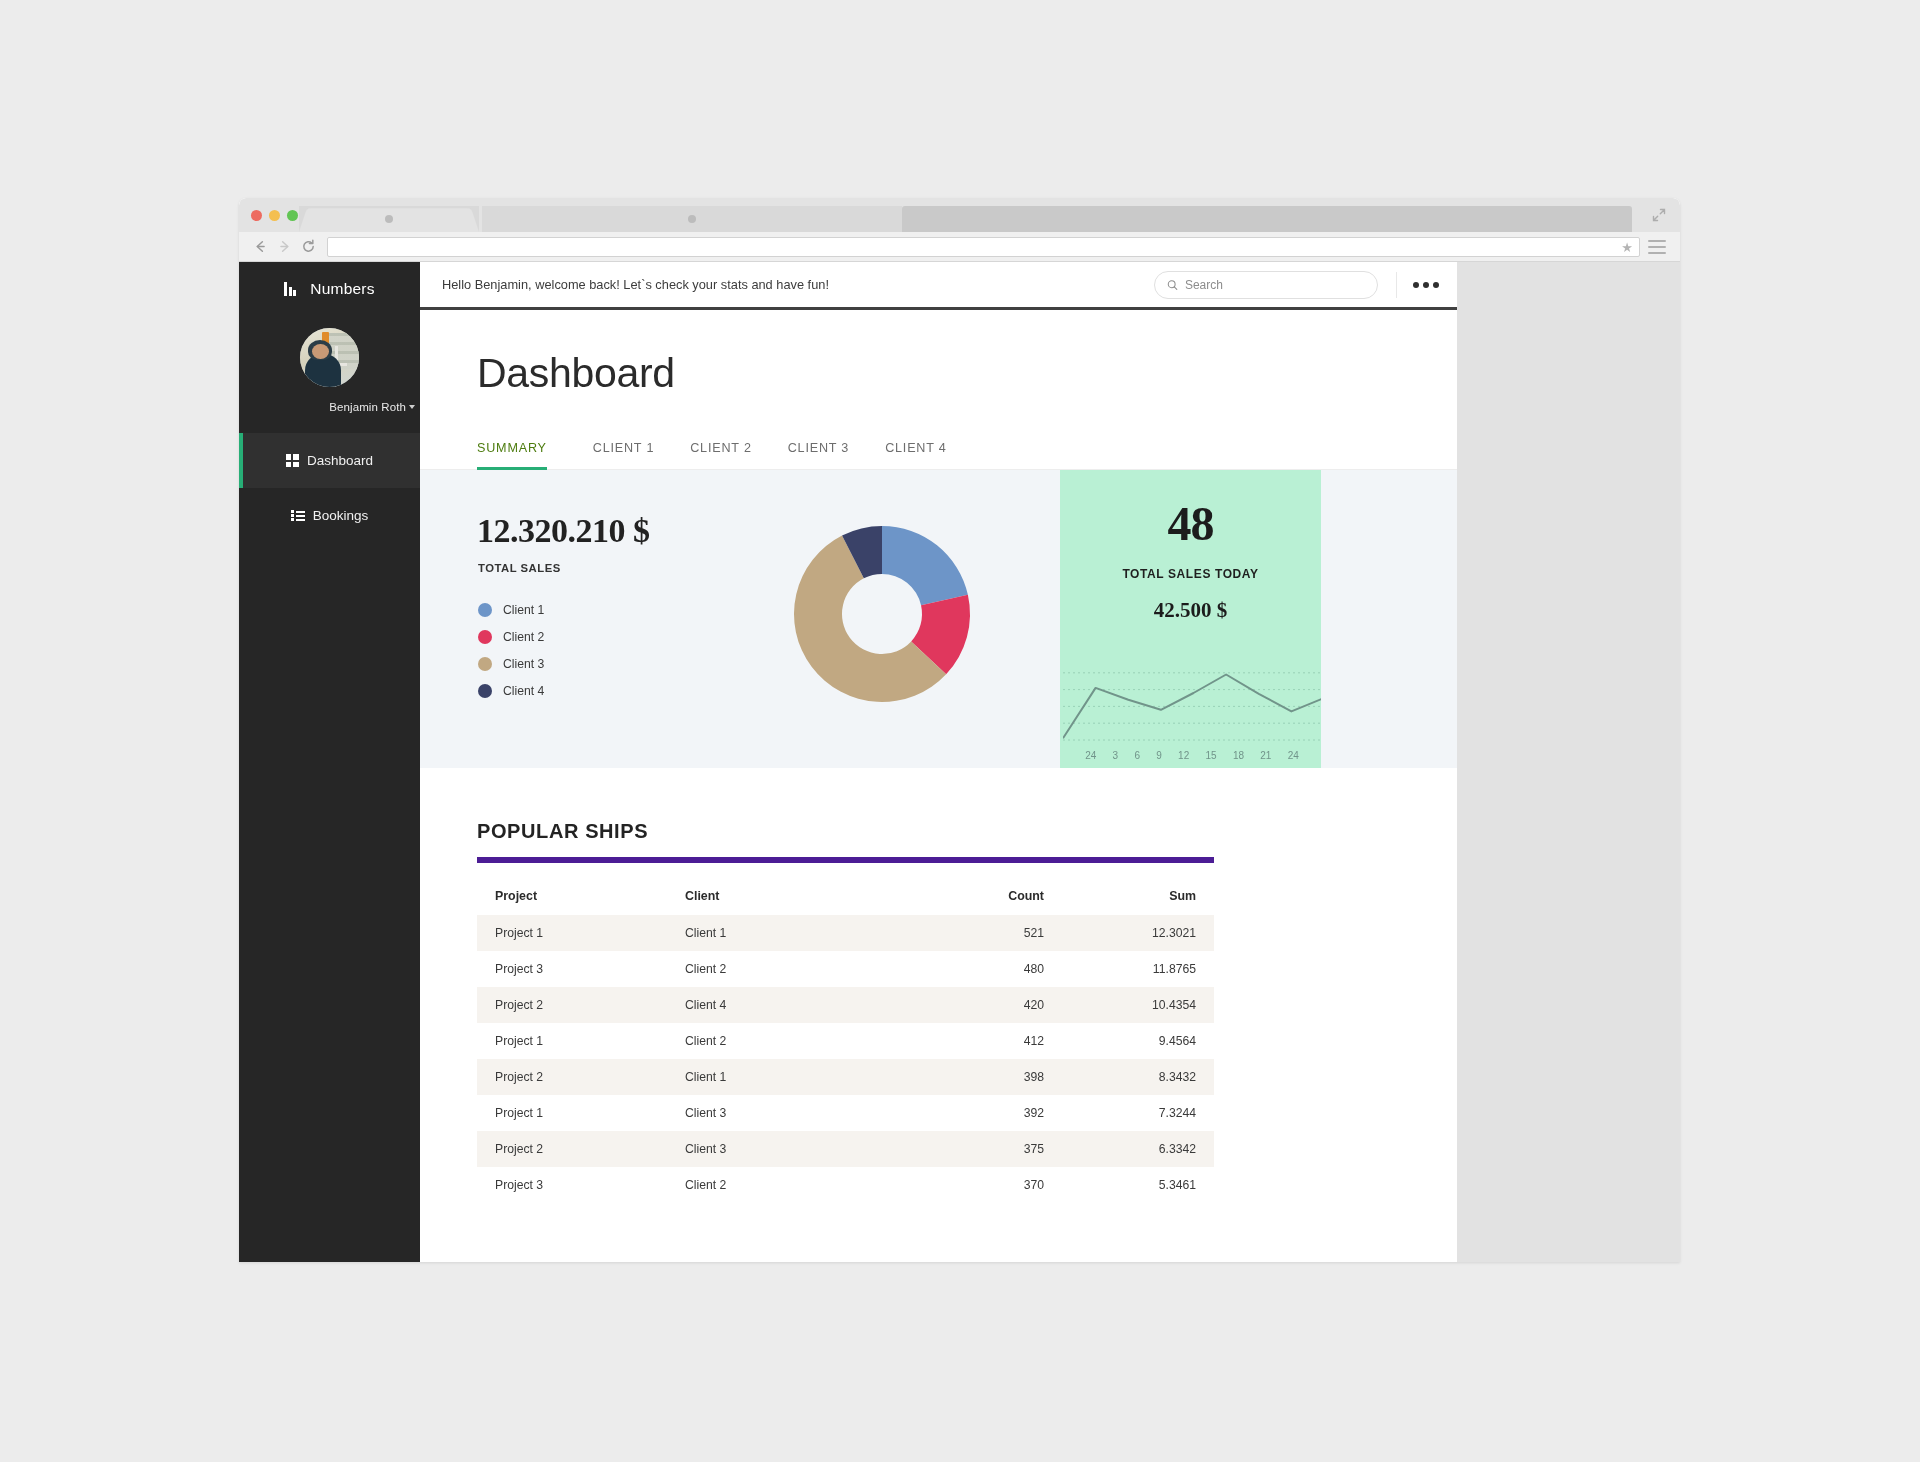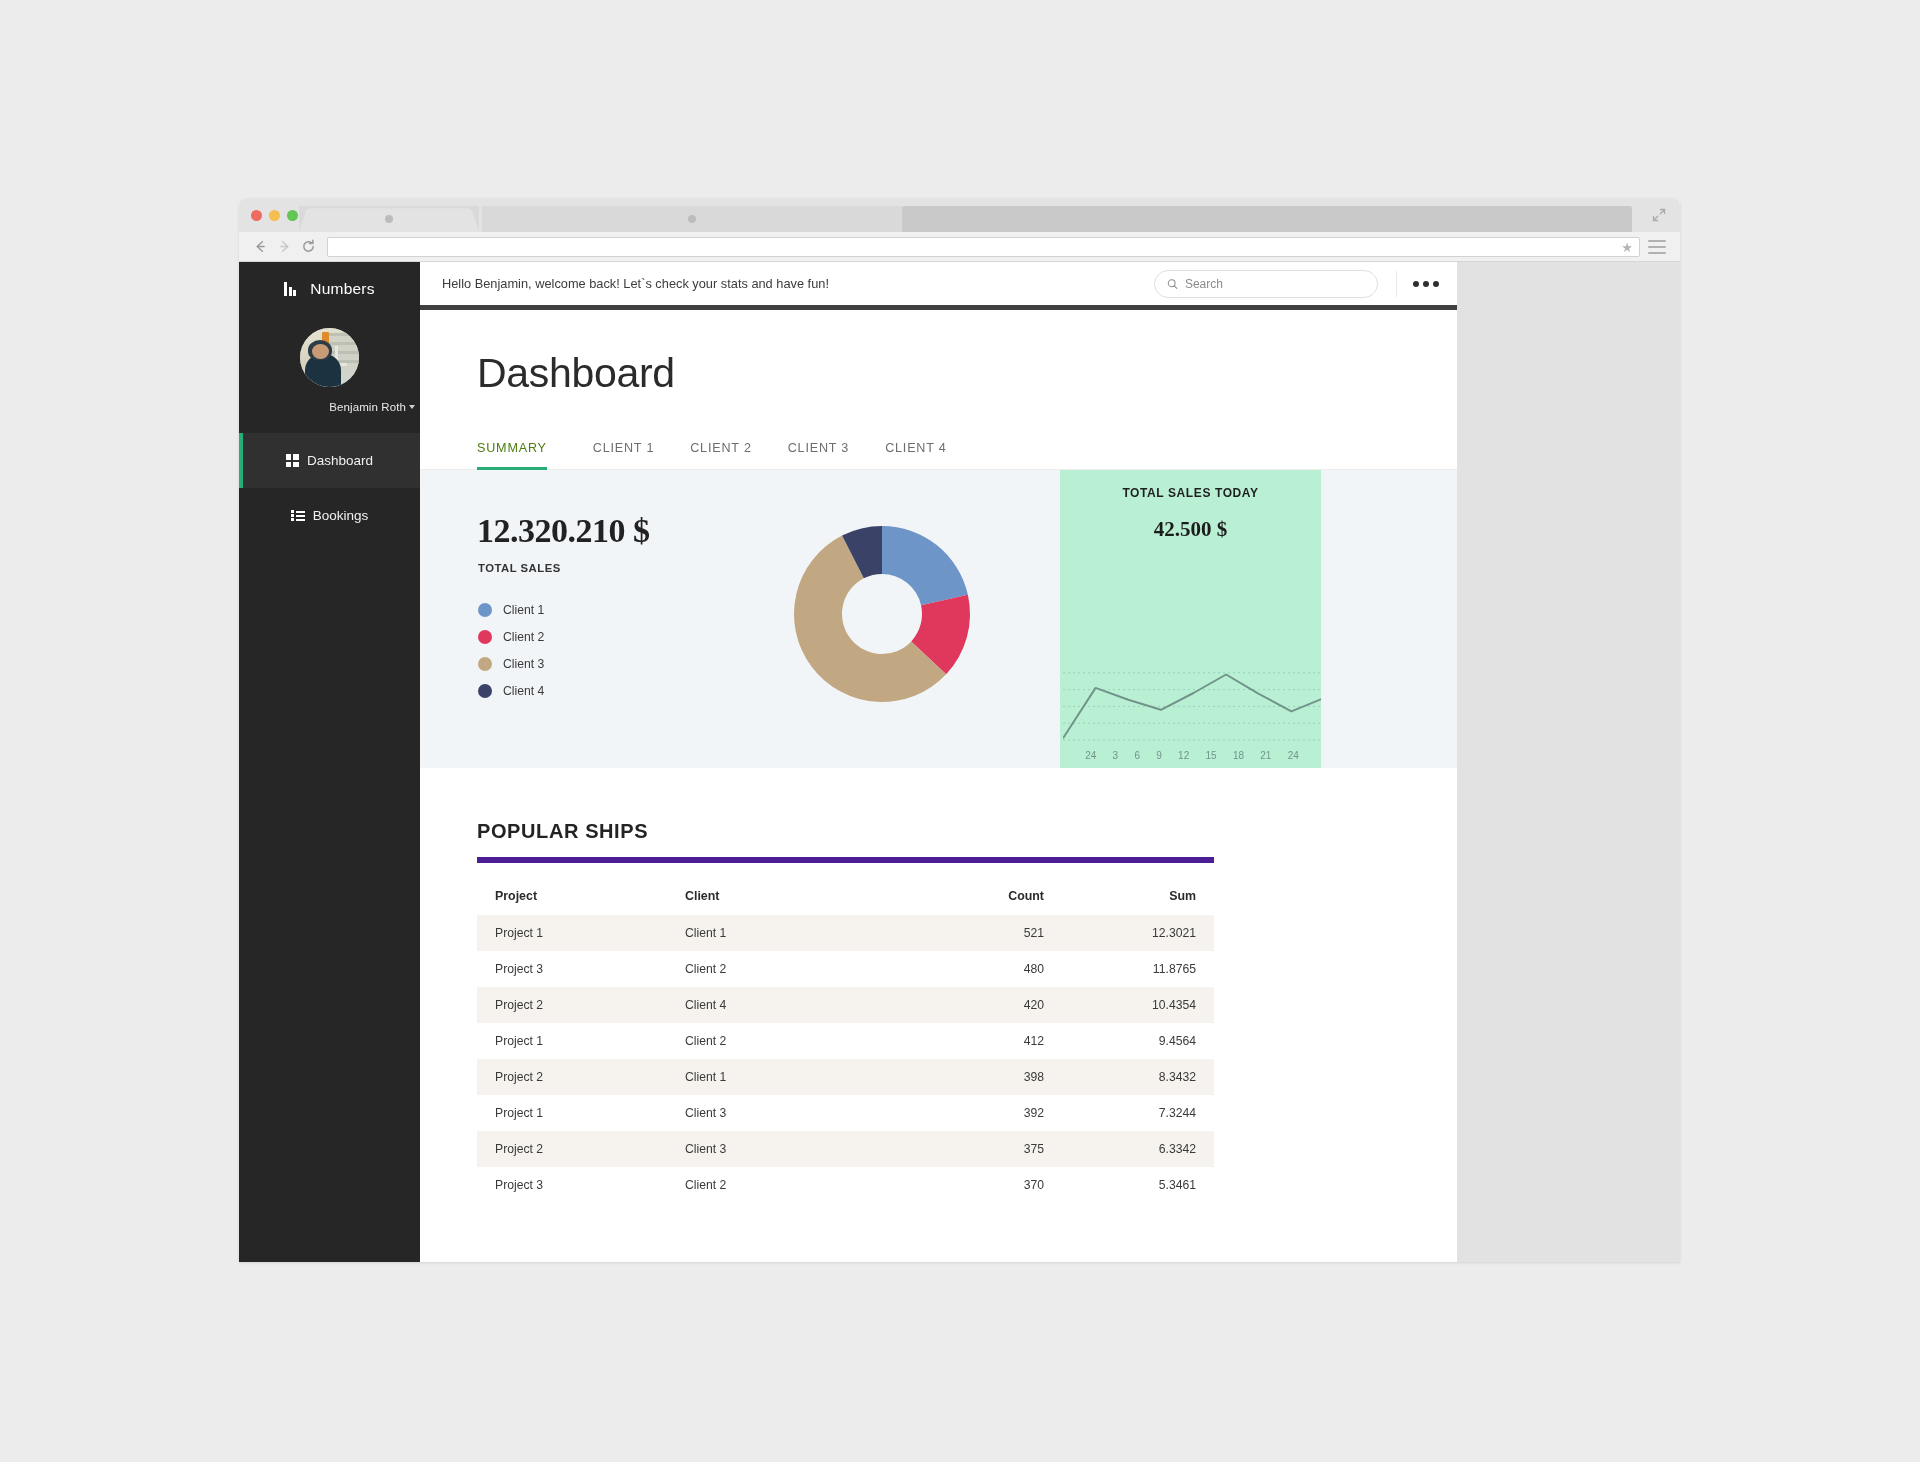--- a/index.html
+++ b/index.html
@@ -166,21 +166,21 @@
     overflow: hidden;
   }
   #page-inner {
     width: 1037px;
     height: 100%;
     background: #ffffff;
   }
 
   #topbar {
     height: 48px;
-    border-bottom: 5px solid #404040;
+    border-bottom: 3px solid #404040;
     display: flex; align-items: center;
     padding: 0 18px 0 22px;
     background: #fff;
   }
   #greeting { font-size: 12.8px; color: #3c3c3c; flex: 1; }
   #search-wrap {
     width: 224px; height: 28px;
     border: 1px solid #e0e0e0;
     border-radius: 14px;
     display: flex; align-items: center;
@@ -468,20 +468,21 @@
                 <svg id="donut-svg" width="216" height="216" viewBox="0 0 216 216">
                     <path d="M 108 20 A 88 88 0 0 1 193.88067505060977 88.80339475710426 L 147.0366704775499 99.2742703441383 A 40 40 0 0 0 108 68 Z" fill="#6d95c8"></path>
                     <path d="M 193.88067505060977 88.80339475710426 A 88 88 0 0 1 172.14923921308423 168.24014532172458 L 137.15874509685648 135.38188423714755 A 40 40 0 0 0 147.0366704775499 99.2742703441383 Z" fill="#e0375d"></path>
                     <path d="M 172.14923921308423 168.24014532172458 A 88 88 0 1 1 68.04883602291987 29.59142587142364 L 89.84038001041813 72.35973903246528 A 40 40 0 1 0 137.15874509685648 135.38188423714755 Z" fill="#c1a882"></path>
                     <path d="M 68.04883602291987 29.59142587142364 A 88 88 0 0 1 107.99999999999999 20 L 107.99999999999999 68 A 40 40 0 0 0 89.84038001041813 72.35973903246528 Z" fill="#3a4268"></path>
                   </svg>
               </div>
             </div>
 
             <div id="stat-right">
+              <div id="today-count">48</div>
               <div id="today-label">TOTAL SALES TODAY</div>
               <div id="today-amount">42.500 $</div>
               <div id="spark-wrap">
                 <svg id="spark-svg" width="261" height="122" viewBox="0 0 261 122" preserveAspectRatio="none">
                     <line x1="0" x2="261" y1="94" y2="94" stroke="#8fc9ae" stroke-width="0.8" stroke-dasharray="2 3"></line>
                     <line x1="0" x2="261" y1="77.2" y2="77.2" stroke="#8fc9ae" stroke-width="0.8" stroke-dasharray="2 3"></line>
                     <line x1="0" x2="261" y1="60.4" y2="60.4" stroke="#8fc9ae" stroke-width="0.8" stroke-dasharray="2 3"></line>
                     <line x1="0" x2="261" y1="43.599999999999994" y2="43.599999999999994" stroke="#8fc9ae" stroke-width="0.8" stroke-dasharray="2 3"></line>
                     <line x1="0" x2="261" y1="26.799999999999997" y2="26.799999999999997" stroke="#8fc9ae" stroke-width="0.8" stroke-dasharray="2 3"></line>
                     <polyline points="0.0,92.3 32.6,41.9 65.3,53.7 97.9,63.8 130.5,47.0 163.1,28.5 195.8,47.8 228.4,65.4 261.0,52.0" fill="none" stroke="#71948a" stroke-width="2" stroke-linejoin="round"></polyline>

